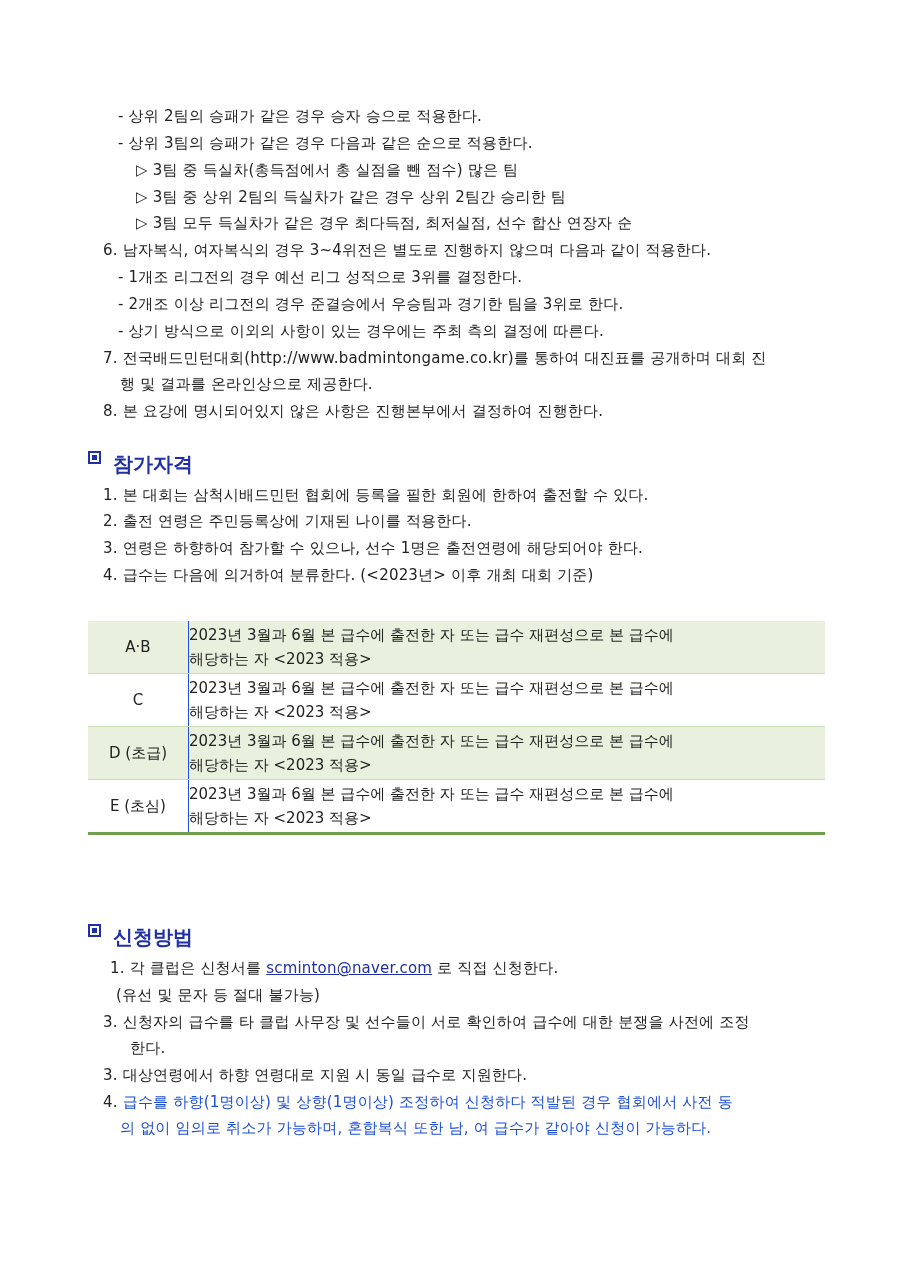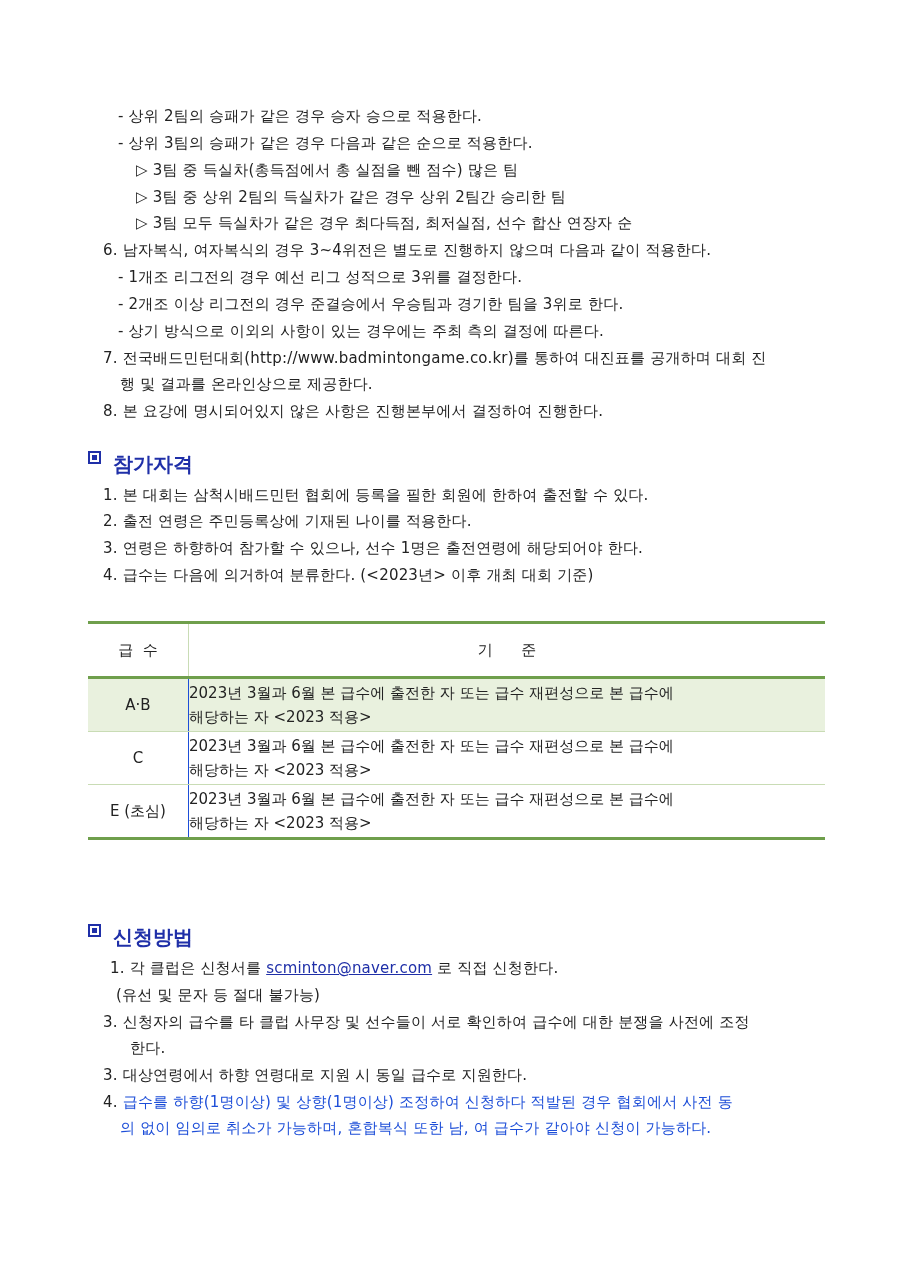--- a/index.html
+++ b/index.html
@@ -40,33 +40,36 @@
   <span class="box"></span>
   <span>참가자격</span>
 </div>
 <div class="line" style="left:103px;top:485px">1. 본 대회는 삼척시배드민턴 협회에 등록을 필한 회원에 한하여 출전할 수 있다.</div>
 <div class="line" style="left:103px;top:511px">2. 출전 연령은 주민등록상에 기재된 나이를 적용한다.</div>
 <div class="line" style="left:103px;top:538px">3. 연령은 하향하여 참가할 수 있으나, 선수 1명은 출전연령에 해당되어야 한다.</div>
 <div class="line" style="left:103px;top:565px">4. 급수는 다음에 의거하여 분류한다. (&lt;2023년&gt; 이후 개최 대회 기준)</div>
 
 <table class="grade">
   <tbody>
-      <tr>
-    <th class="g" style="white-space:pre">급  수</th>
-    <th style="white-space:pre">기      준</th>
-  </tr>
   <tr class="shade">
     <td class="g">A·B</td>
     <td class="c">
           <div>2023년 3월과 6월 본 급수에 출전한 자 또는 급수 재편성으로 본 급수에</div>
           <div>해당하는 자 &lt;2023 적용&gt;</div>
         </td>
   </tr>
   <tr>
     <td class="g">C</td>
+    <td class="c">
+          <div>2023년 3월과 6월 본 급수에 출전한 자 또는 급수 재편성으로 본 급수에</div>
+          <div>해당하는 자 &lt;2023 적용&gt;</div>
+        </td>
+  </tr>
+  <tr class="shade">
+    <td class="g">D (초급)</td>
     <td class="c">
           <div>2023년 3월과 6월 본 급수에 출전한 자 또는 급수 재편성으로 본 급수에</div>
           <div>해당하는 자 &lt;2023 적용&gt;</div>
         </td>
   </tr>
   <tr class="last">
     <td class="g">E (초심)</td>
     <td class="c">
           <div>2023년 3월과 6월 본 급수에 출전한 자 또는 급수 재편성으로 본 급수에</div>
           <div>해당하는 자 &lt;2023 적용&gt;</div>

